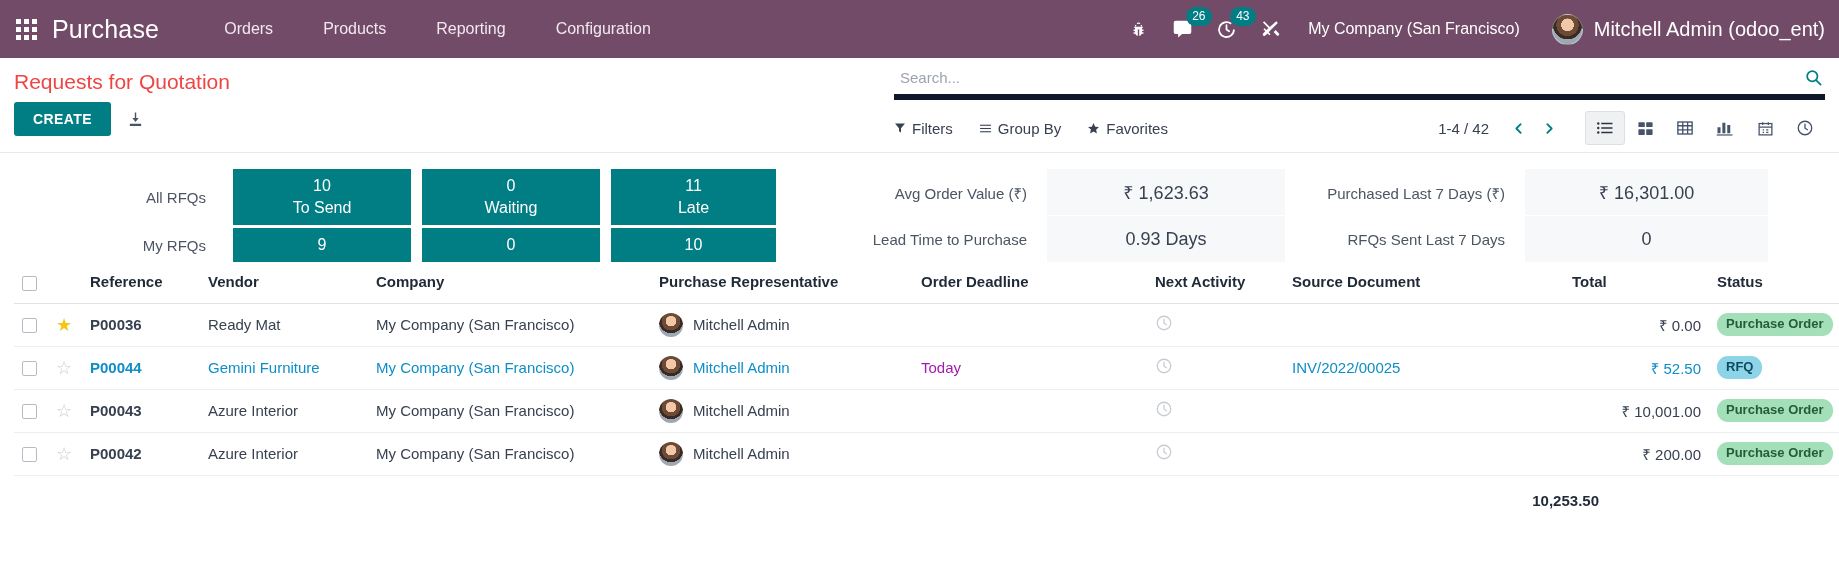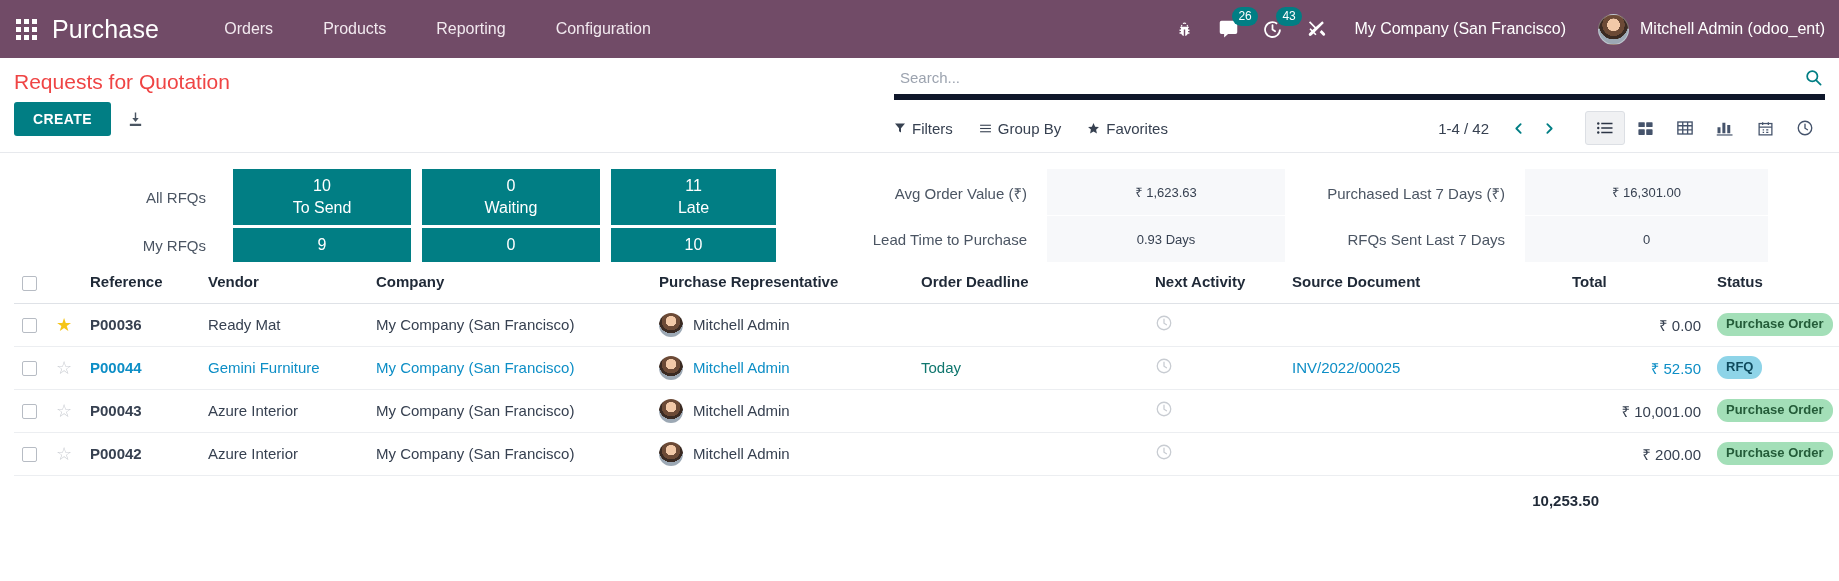--- a/index.html
+++ b/index.html
@@ -87,21 +87,21 @@
     gap: 11px;
     padding-left: 10px;
     cursor: pointer;
   }
   .avatar-img {
     width: 31px; height: 31px; border-radius: 50%;
     background: radial-gradient(circle at 50% 34%, #f2c9a8 0 26%, #6c4a36 27% 46%, #3a2a22 47% 60%, #9ca8b4 61% 100%);
     border: 1px solid rgba(255,255,255,.35);
     flex: none;
   }
-  .user-name { font-size: 16px; white-space: nowrap; }
+  .user-name { font-size: 20px; white-space: nowrap; }
 
   
   .control-panel {
     background: #ffffff;
     border-bottom: 1px solid #e7e9ed;
     padding: 0 14px;
     position: relative;
     height: 95px;
   }
   .cp-row { display: flex; align-items: flex-start; }
@@ -252,21 +252,21 @@
   }
   .kpi-stat-label {
     display: flex; align-items: center; justify-content: flex-end;
     font-size: 15px; color: #4b5563;
     padding-right: 20px;
     white-space: nowrap;
   }
   .kpi-stat-value {
     background: #f7f8fa;
     display: flex; align-items: center; justify-content: center;
-    font-size: 13px;
+    font-size: 18px;
     color: #374151;
     border-bottom: 1px solid #ffffff;
   }
 
   
   .table-wrap { padding: 0 14px; position: relative; }
   table.list { width: 100%; border-collapse: collapse; table-layout: fixed; }
   table.list thead th {
     font-size: 15px;
     font-weight: 700;
@@ -280,21 +280,21 @@
     font-size: 15px;
     color: #374151;
     padding: 9px 8px;
     border-bottom: 1px solid #eceef1;
     white-space: nowrap;
     overflow: hidden;
     text-overflow: ellipsis;
   }
   tr.data-row { cursor: pointer; }
   tr.data-row.highlight td { color: #0d8ec6; }
-  tr.data-row.highlight td.muted-today { color: #0f766e; }
+  tr.data-row.highlight td.muted-today { color: #a21caf; }
   .col-check { width: 34px; }
   .col-star { width: 34px; }
   .col-ref { width: 118px; }
   .col-vendor { width: 168px; }
   .col-company { width: 283px; }
   .col-rep { width: 262px; }
   .col-deadline { width: 234px; }
   .col-activity { width: 137px; }
   .col-source { width: 280px; }
   .col-total { width: 145px; text-align: right; }

